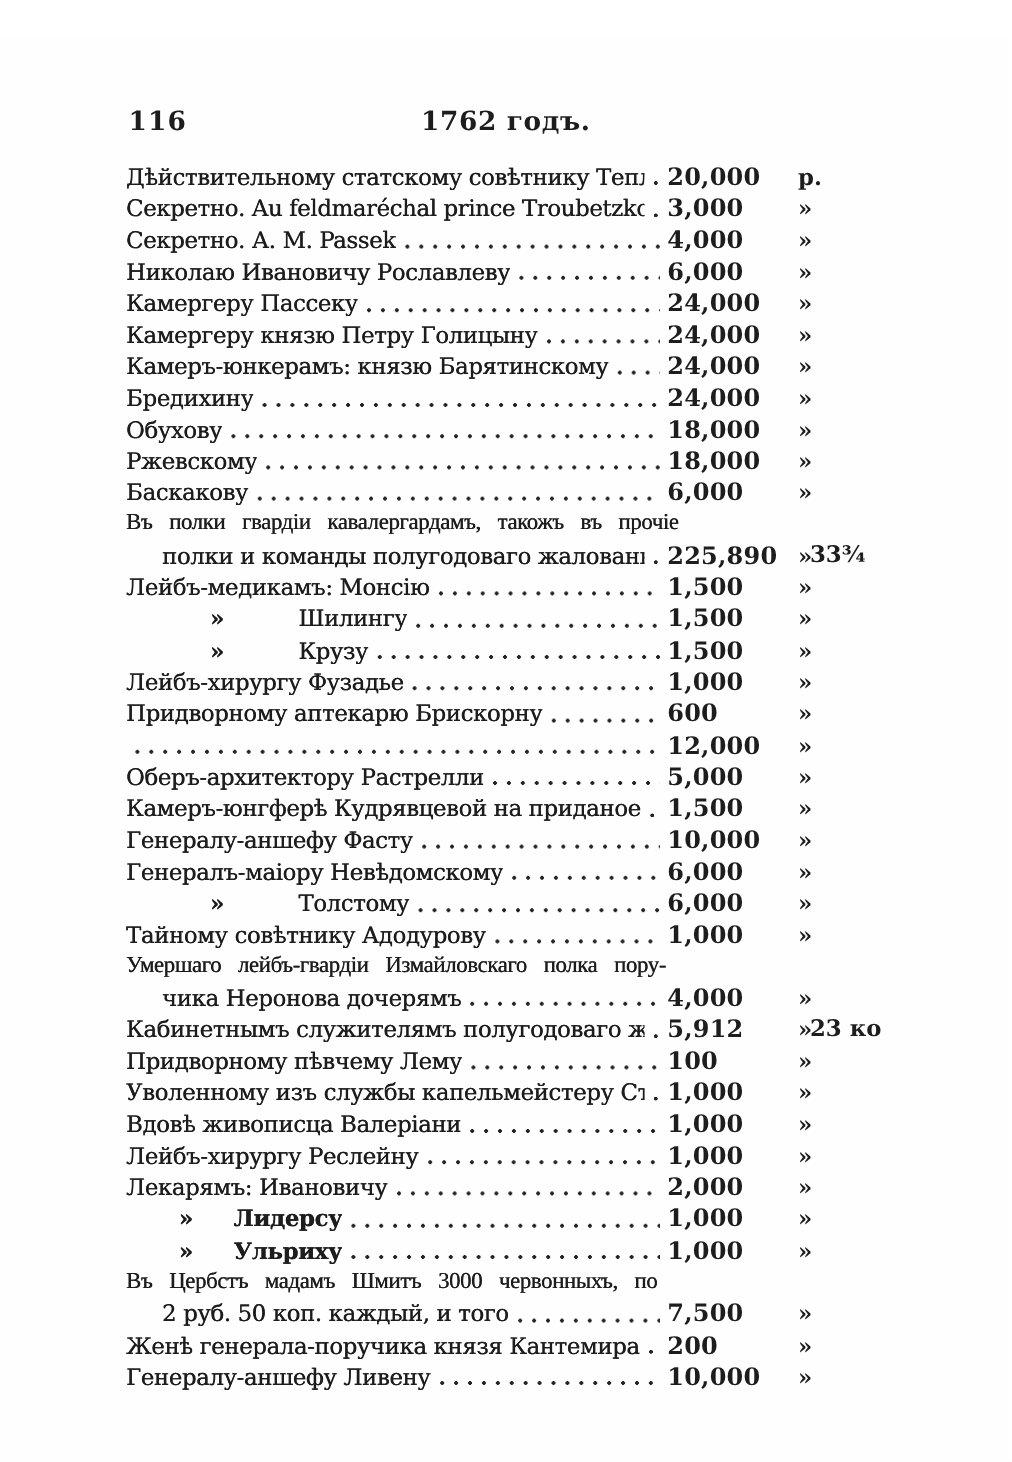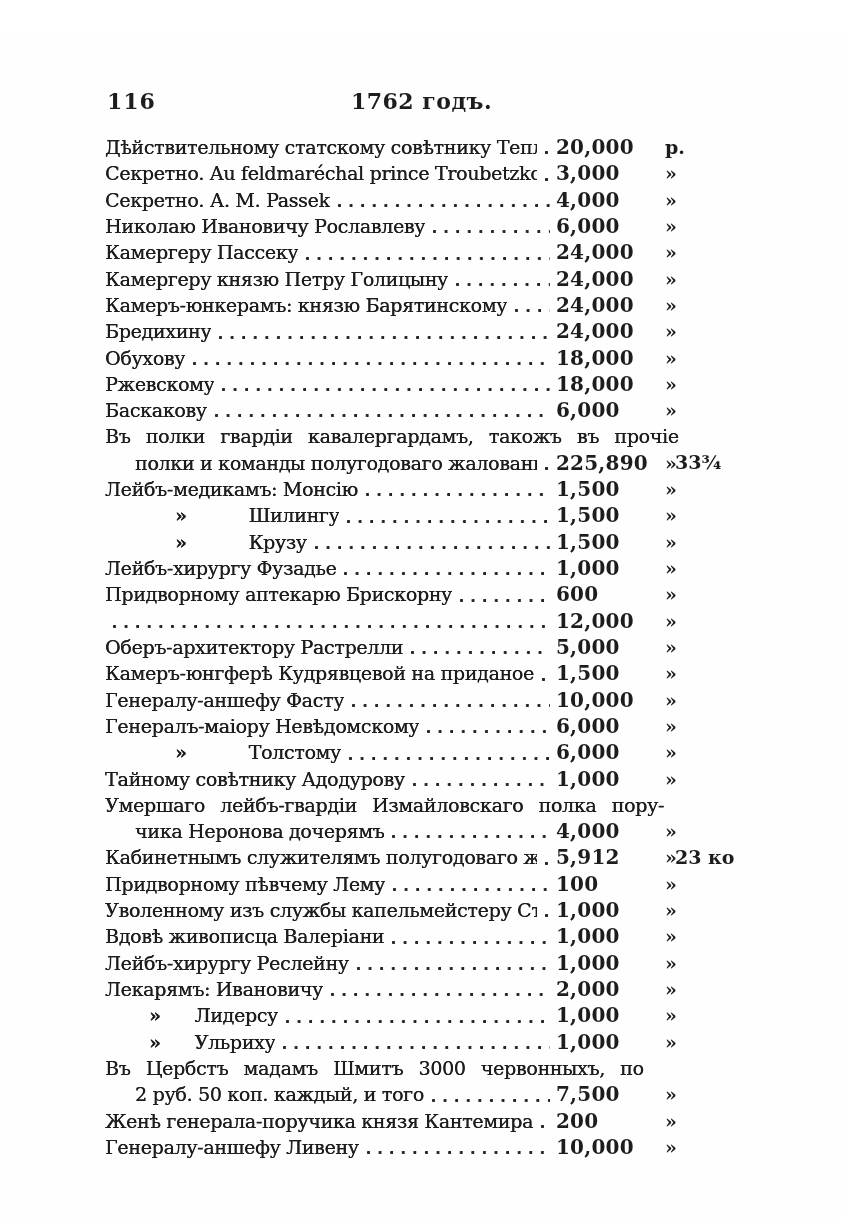--- a/index.html
+++ b/index.html
@@ -48,30 +48,30 @@
     flex:0 0 24px;margin-left:9px;
     font-size:19px;font-weight:bold;
   }
   .extra{
     position:absolute;left:570px;bottom:2px;
     font-size:19px;font-weight:bold;white-space:nowrap;
     line-height:24px;
   }
 
   
-  .row.wrap .lbl{flex:0 0 auto;overflow:visible;word-spacing:0.5em;}
+  .row.wrap .lbl{flex:0 0 auto;overflow:visible;word-spacing:0.5em;font-family:Liberation Serif, serif;}
   
   .row.cont{padding-left:30px;}
   
   .dmark{display:inline-block;font-weight:bold;}
   .dname{display:inline-block;}
   .da .dmark{margin-left:70px;}
   .da .dname{margin-left:62px;}
   .dc .dmark{margin-left:44px;}
-  .dc .dname{margin-left:34px;}
+  .dc .dname{margin-left:34px;font-weight:bold;}
 </style>
 </head>
 <body>
 
 <div class="page">
   <div class="hdr">
     <span class="pagenum">116</span>
     <span class="year">1762 годъ.</span>
   </div>
   <div class="list">

